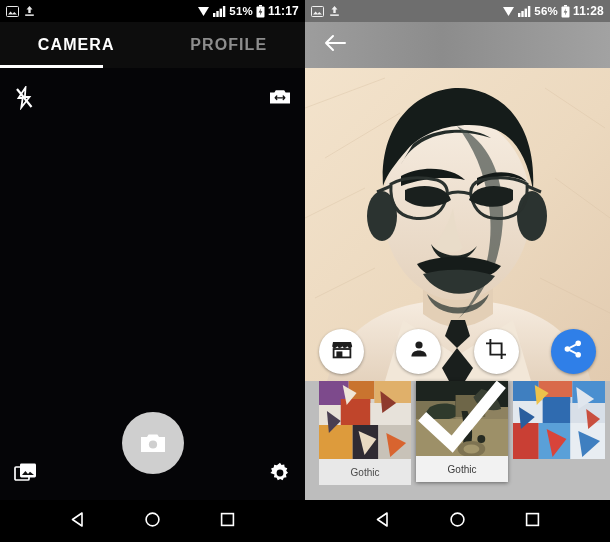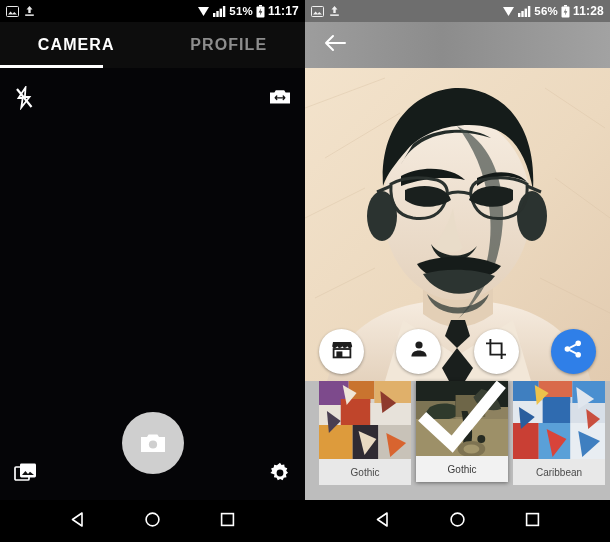--- a/index.html
+++ b/index.html
@@ -384,21 +384,20 @@
               <path d="M58 42h35v36H58z" fill="#e8edf2"></path>
               <path d="M6 26l16 10-14 12z" fill="#2a5e9e"></path>
                 <path d="M64 6l18 12-16 10z" fill="#e0e6ee"></path>
               <path d="M34 48l20 10-14 18z" fill="#d8443a"></path>
                 <path d="M66 50l22 10-18 16z" fill="#3f7fc0"></path>
               <path d="M22 4l14 8-12 12z" fill="#edc24a"></path>
                 <path d="M74 28l14 10-12 10z" fill="#c94f3f"></path>
             </g>
           </svg>
         </div>
-        <div class="tile-label">Caribbean</div>
       </div>
     </div>
 
     <div class="navbar">
       <span>
         <svg width="19" height="19" viewBox="0 0 19 19">
             <path d="M14 3L4.5 9.5 14 16z" fill="none" stroke="#fff" stroke-width="1.6" stroke-linejoin="round"></path>
           </svg>
       </span>
       <span>

